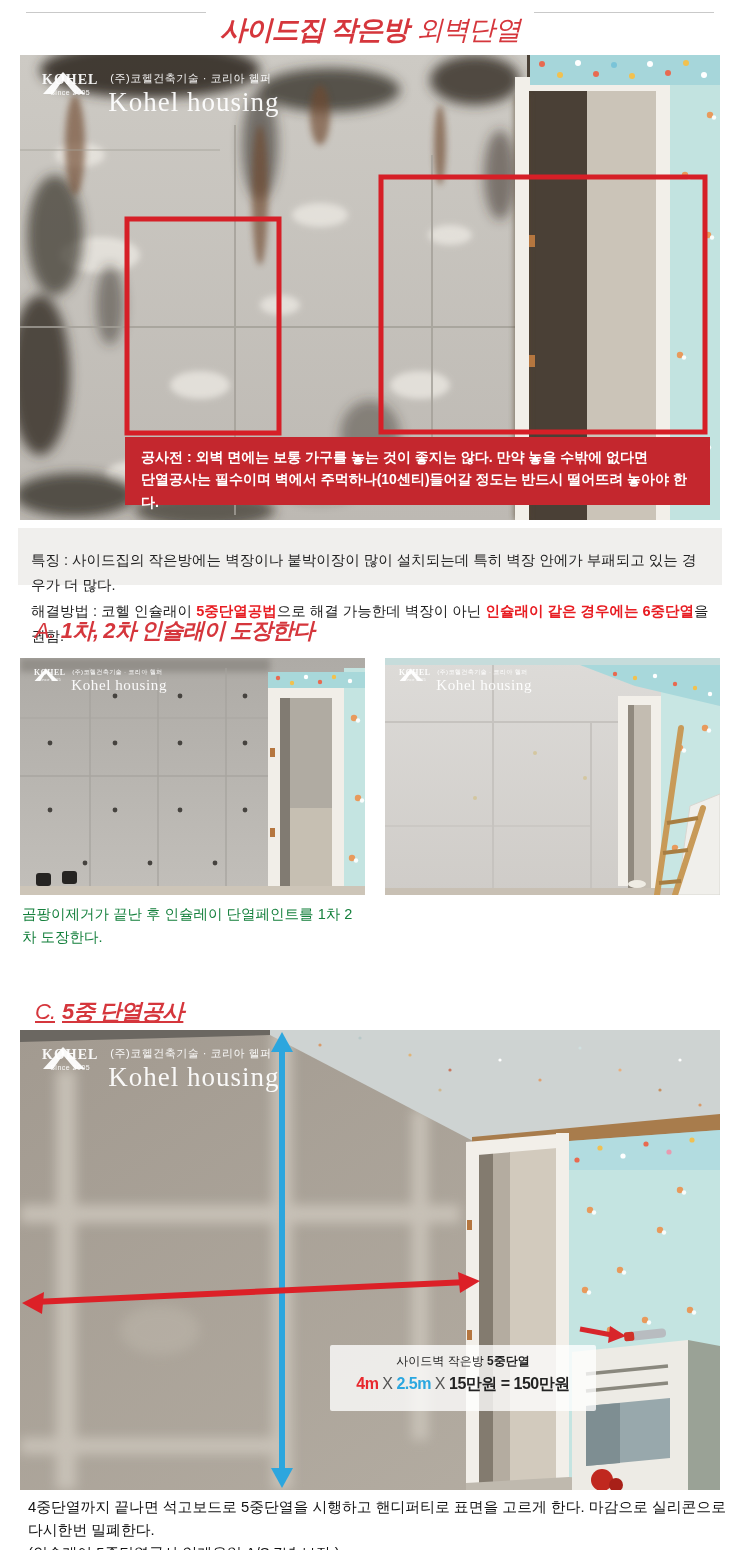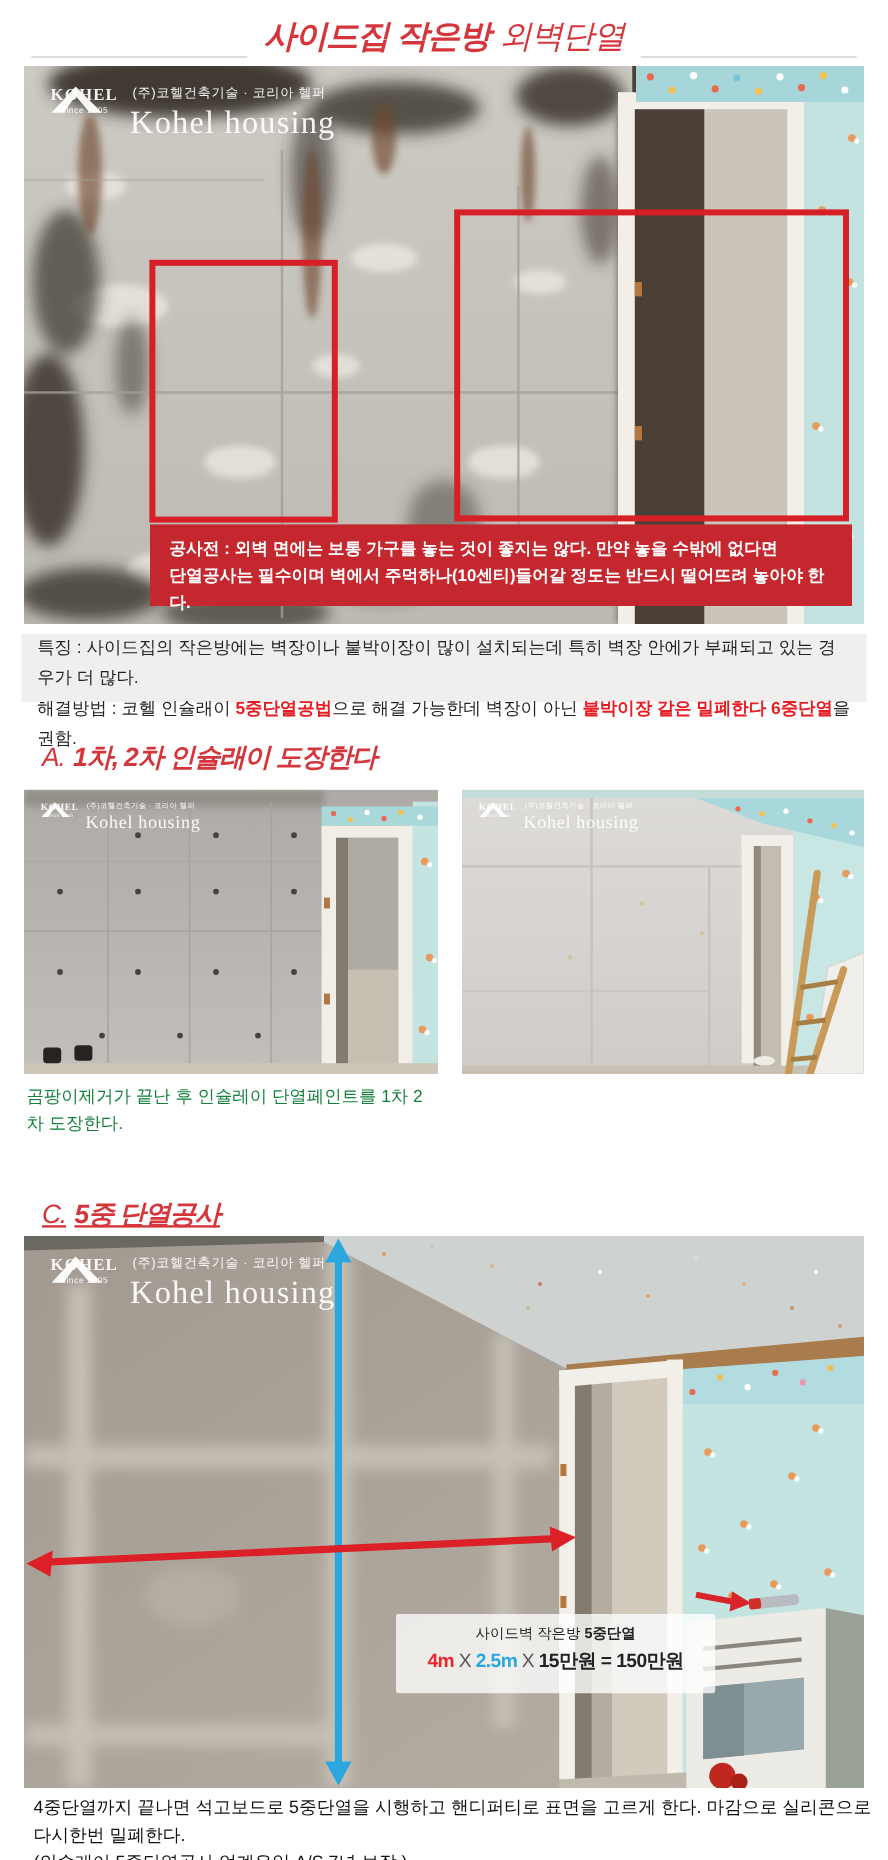--- a/index.html
+++ b/index.html
@@ -1,20 +1,20 @@
 <!DOCTYPE html>
 <html><head>
 <meta charset="utf-8">
 <style>
   html,body{margin:0;padding:0;background:#ffffff;}
   .page{position:relative;width:740px;height:1550px;background:#fff;overflow:hidden;
         font-family:"Liberation Sans","DejaVu Sans",sans-serif;color:#222;}
 
   
-  .title-bar{position:absolute;top:12px;left:0;width:740px;display:flex;align-items:flex-end;padding:0 26px;box-sizing:border-box;}
+  .title-bar{position:absolute;top:12px;left:0;width:740px;display:flex;align-items:flex-start;padding:0 26px;box-sizing:border-box;}
   .title-rule{flex:1;height:1px;background:#c9c9c9;}
   .title-text{white-space:nowrap;padding:0 14px;font-size:27px;font-style:italic;color:#d5363c;letter-spacing:-1px;}
   .title-text .t-main{font-weight:800;}
   .title-text .t-sub{font-weight:400;margin-left:8px;}
 
   
   .photo{position:absolute;overflow:hidden;}
   .photo svg{position:absolute;left:0;top:0;}
 
   
@@ -26,21 +26,21 @@
   .logo-company{font-size:11px;letter-spacing:.5px;margin:2px 0 3px 2px;}
   .logo-brand{font-family:"Liberation Serif",serif;font-size:27px;font-weight:400;letter-spacing:1px;}
   .logo-sm{transform:scale(0.56);transform-origin:top left;}
 
   
   .before-caption{position:absolute;left:105px;top:382px;width:585px;height:68px;box-sizing:border-box;
                   background:#c4272e;color:#fff;font-size:14px;line-height:1.6;padding:9px 16px;font-weight:700;}
 
   
   .info-box{position:absolute;top:528px;left:18px;width:704px;height:57px;box-sizing:border-box;
-            background:#f0efed;padding:0 13px;font-size:14.5px;line-height:1.75;color:#222;}
+            background:#f0efed;padding:20px 13px;font-size:14.5px;line-height:1.75;color:#222;}
   .red-strong{color:#e81c22;font-weight:700;}
 
   
   .sec-header{position:absolute;font-size:22px;font-style:italic;color:#d5363c;letter-spacing:-1px;white-space:nowrap;}
   .sec-header .lab{font-weight:400;margin-right:7px;}
   .sec-header .tit{font-weight:800;}
 
   .caption-text{position:absolute;font-size:14.5px;line-height:1.6;color:#15803d;}
 
   
@@ -175,21 +175,21 @@
       </div>
     </div>
     <div class="before-caption">
       <span>공사전 : 외벽 면에는 보통 가구를 놓는 것이 좋지는 않다. 만약 놓을 수밖에 없다면</span><br>
       <span>단열공사는 필수이며 벽에서 주먹하나(10센티)들어갈 정도는 반드시 떨어뜨려 놓아야 한다.</span>
     </div>
   </div>
 
   <div class="info-box">
     <span>특징 : 사이드집의 작은방에는 벽장이나 붙박이장이 많이 설치되는데  특히 벽장 안에가 부패되고 있는 경우가 더 많다.</span><br>
-    <span>해결방법 : 코헬 인슐래이 </span><span class="red-strong">5중단열공법</span><span>으로 해결 가능한데 벽장이 아닌 </span><span class="red-strong">붙박이장 같은 밀폐한다 6중단열</span><span>을 권함.</span>
+    <span>해결방법 : 코헬 인슐래이 </span><span class="red-strong">5중단열공법</span><span>으로 해결 가능한데 벽장이 아닌 </span><span class="red-strong">인슐래이 같은 경우에는 6중단열</span><span>을 권함.</span>
   </div>
 
   <div class="sec-header" style="left:35px;top:616px;">
     <span class="lab">A.</span><span class="tit">1차, 2차 인슐래이 도장한다</span>
   </div>
 
   <div class="photo" style="left:20px;top:658px;width:345px;height:237px;">
     <svg width="345" height="237" viewBox="0 0 345 237">
       <defs>
         <linearGradient id="gA" x1="0" y1="0" x2="0" y2="1">

